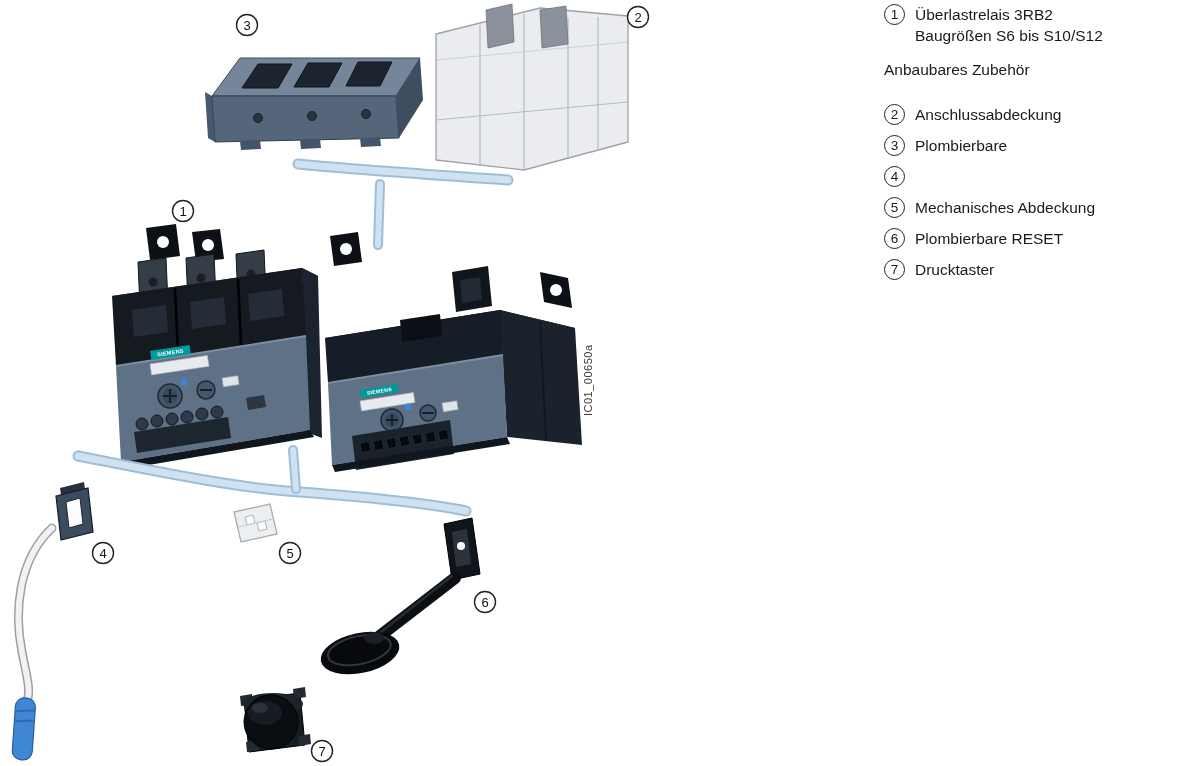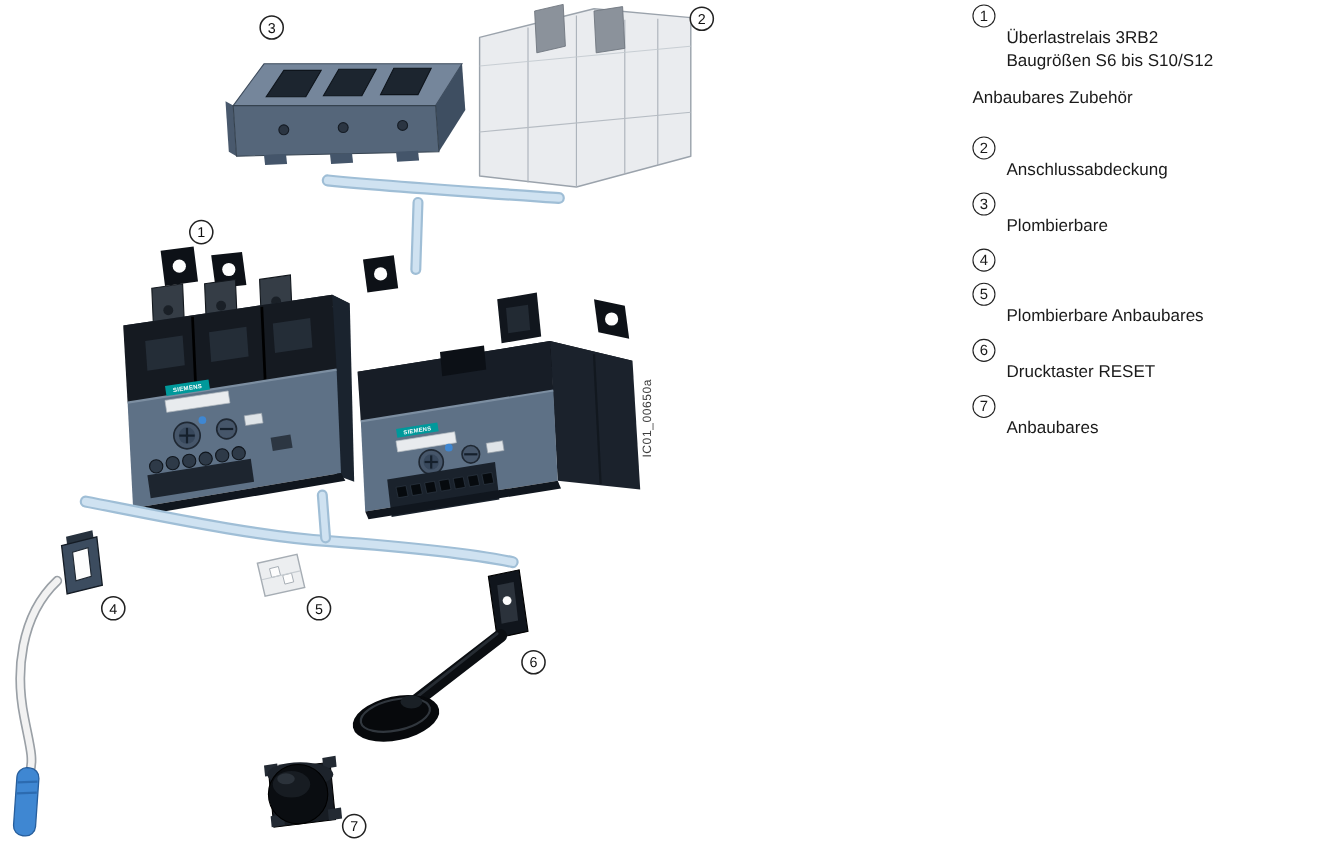--- a/index.html
+++ b/index.html
@@ -9,21 +9,21 @@
   }
   .diagram-svg{position:absolute;left:0;top:0;}
   .legend{position:absolute;left:884px;top:4px;width:316px;}
   .lrow{display:flex;align-items:flex-start;gap:10px;margin-bottom:10px;
         font-size:15.5px;line-height:21px;}
   .lrow.first{margin-bottom:13px;}
   .badge{width:21px;height:21px;flex:0 0 21px;border:1.4px solid #222;
          border-radius:50%;text-align:center;font-size:13.5px;line-height:19px;
          box-sizing:border-box;background:#fff;}
   .legend-heading{font-size:15.5px;line-height:21px;margin:4px 0 24px 0;}
-  .ltext{white-space:nowrap;margin-top:20px;}
+  .ltext{white-space:nowrap;}
 </style>
 </head>
 <body>
 
 <div class="stage">
 
   <svg class="diagram-svg" width="880" height="766" viewBox="0 0 880 766" xmlns="http://www.w3.org/2000/svg">
 
     <g>
       <polygon points="205,92 212,96 215,142 208,138" fill="#49596d"></polygon>
@@ -265,25 +265,25 @@
     </div>
     <div class="lrow">
       <span class="badge">3</span>
       <span class="ltext">Plombierbare</span>
     </div>
     <div class="lrow">
       <span class="badge">4</span>
     </div>
     <div class="lrow">
       <span class="badge">5</span>
-      <span class="ltext">Plombierbare Anbaubares</span>
+      <span class="ltext">Mechanisches Abdeckung</span>
     </div>
     <div class="lrow">
       <span class="badge">6</span>
-      <span class="ltext">Drucktaster RESET</span>
+      <span class="ltext">Plombierbare RESET</span>
     </div>
     <div class="lrow">
       <span class="badge">7</span>
-      <span class="ltext">Anbaubares</span>
+      <span class="ltext">Drucktaster</span>
     </div>
   </div>
 
 </div>
 
 </body></html>

